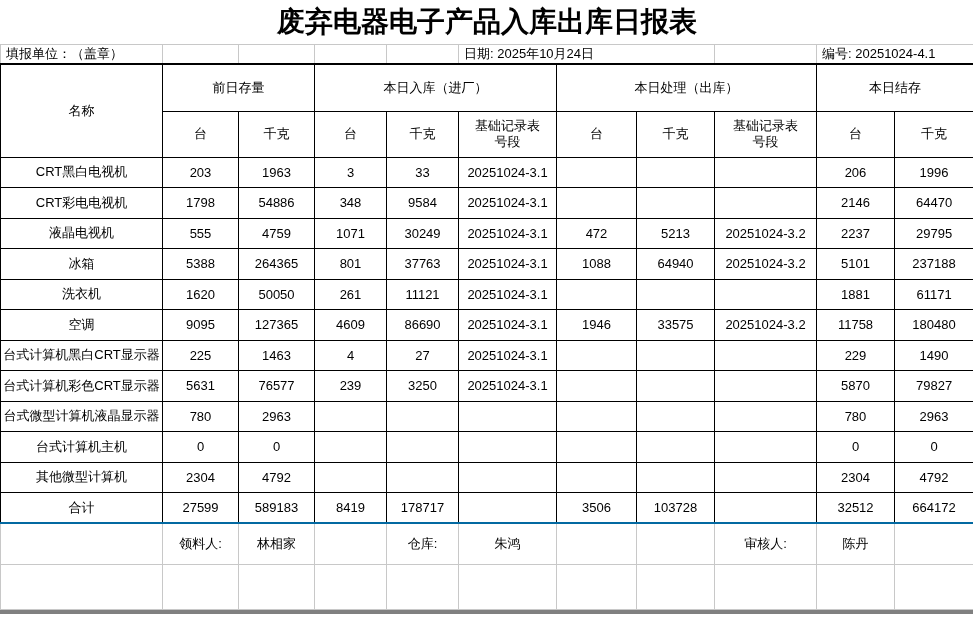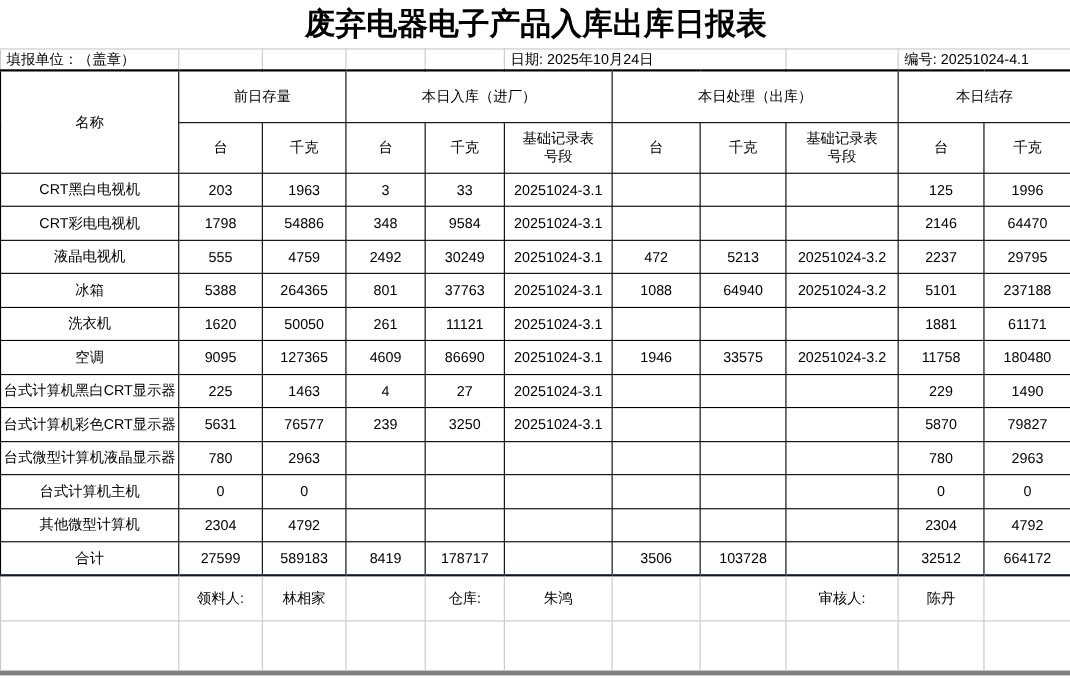--- a/index.html
+++ b/index.html
@@ -25,21 +25,21 @@
   tr.hA{height:47px;}
   tr.hA th{border-top:2px solid #000;}
   tr.hB{height:46px;}
   tr.drow{height:30.5px;padding-left:31px;}
   .nm-h{border-left:2px solid #000;border-right:2px solid #000;margin-top:41px;}
   .grp{border-left:2px solid #000;}
   .g4{border-right:2px solid #000;}
   .v0,.v2,.v5,.v8{border-left:2px solid #000;}
   .v9{border-right:2px solid #000;}
   .nm{border-left:2px solid #000;border-right:2px solid #000;}
-  tr.sum td{border-bottom:2px solid #0f172a;}
+  tr.sum td{border-bottom:2px solid #0369a1;}
   .sub{white-space:pre-line;line-height:1.25;}
 
   
   tr.foot{height:41px;}
   tr.blank{height:45px;}
   tr.foot td,tr.blank td{border:1px solid #c8c8c8;}
 
   .bottom-bar{width:973px;height:4px;background:#808080;}
 </style>
 </head>
@@ -102,41 +102,41 @@
   <tr class="drow">
     <td class="nm">CRT黑白电视机</td>
     <td class="v0">203</td>
     <td class="v1">1963</td>
     <td class="v2">3</td>
     <td class="v3">33</td>
     <td class="v4">20251024-3.1</td>
     <td class="v5"></td>
     <td class="v6"></td>
     <td class="v7"></td>
-    <td class="v8">125</td>
+    <td class="v8">206</td>
     <td class="v9">1996</td>
   </tr>
   <tr class="drow">
     <td class="nm">CRT彩电电视机</td>
     <td class="v0">1798</td>
     <td class="v1">54886</td>
     <td class="v2">348</td>
     <td class="v3">9584</td>
     <td class="v4">20251024-3.1</td>
     <td class="v5"></td>
     <td class="v6"></td>
     <td class="v7"></td>
     <td class="v8">2146</td>
     <td class="v9">64470</td>
   </tr>
   <tr class="drow">
     <td class="nm">液晶电视机</td>
     <td class="v0">555</td>
     <td class="v1">4759</td>
-    <td class="v2">2492</td>
+    <td class="v2">1071</td>
     <td class="v3">30249</td>
     <td class="v4">20251024-3.1</td>
     <td class="v5">472</td>
     <td class="v6">5213</td>
     <td class="v7">20251024-3.2</td>
     <td class="v8">2237</td>
     <td class="v9">29795</td>
   </tr>
   <tr class="drow">
     <td class="nm">冰箱</td>

